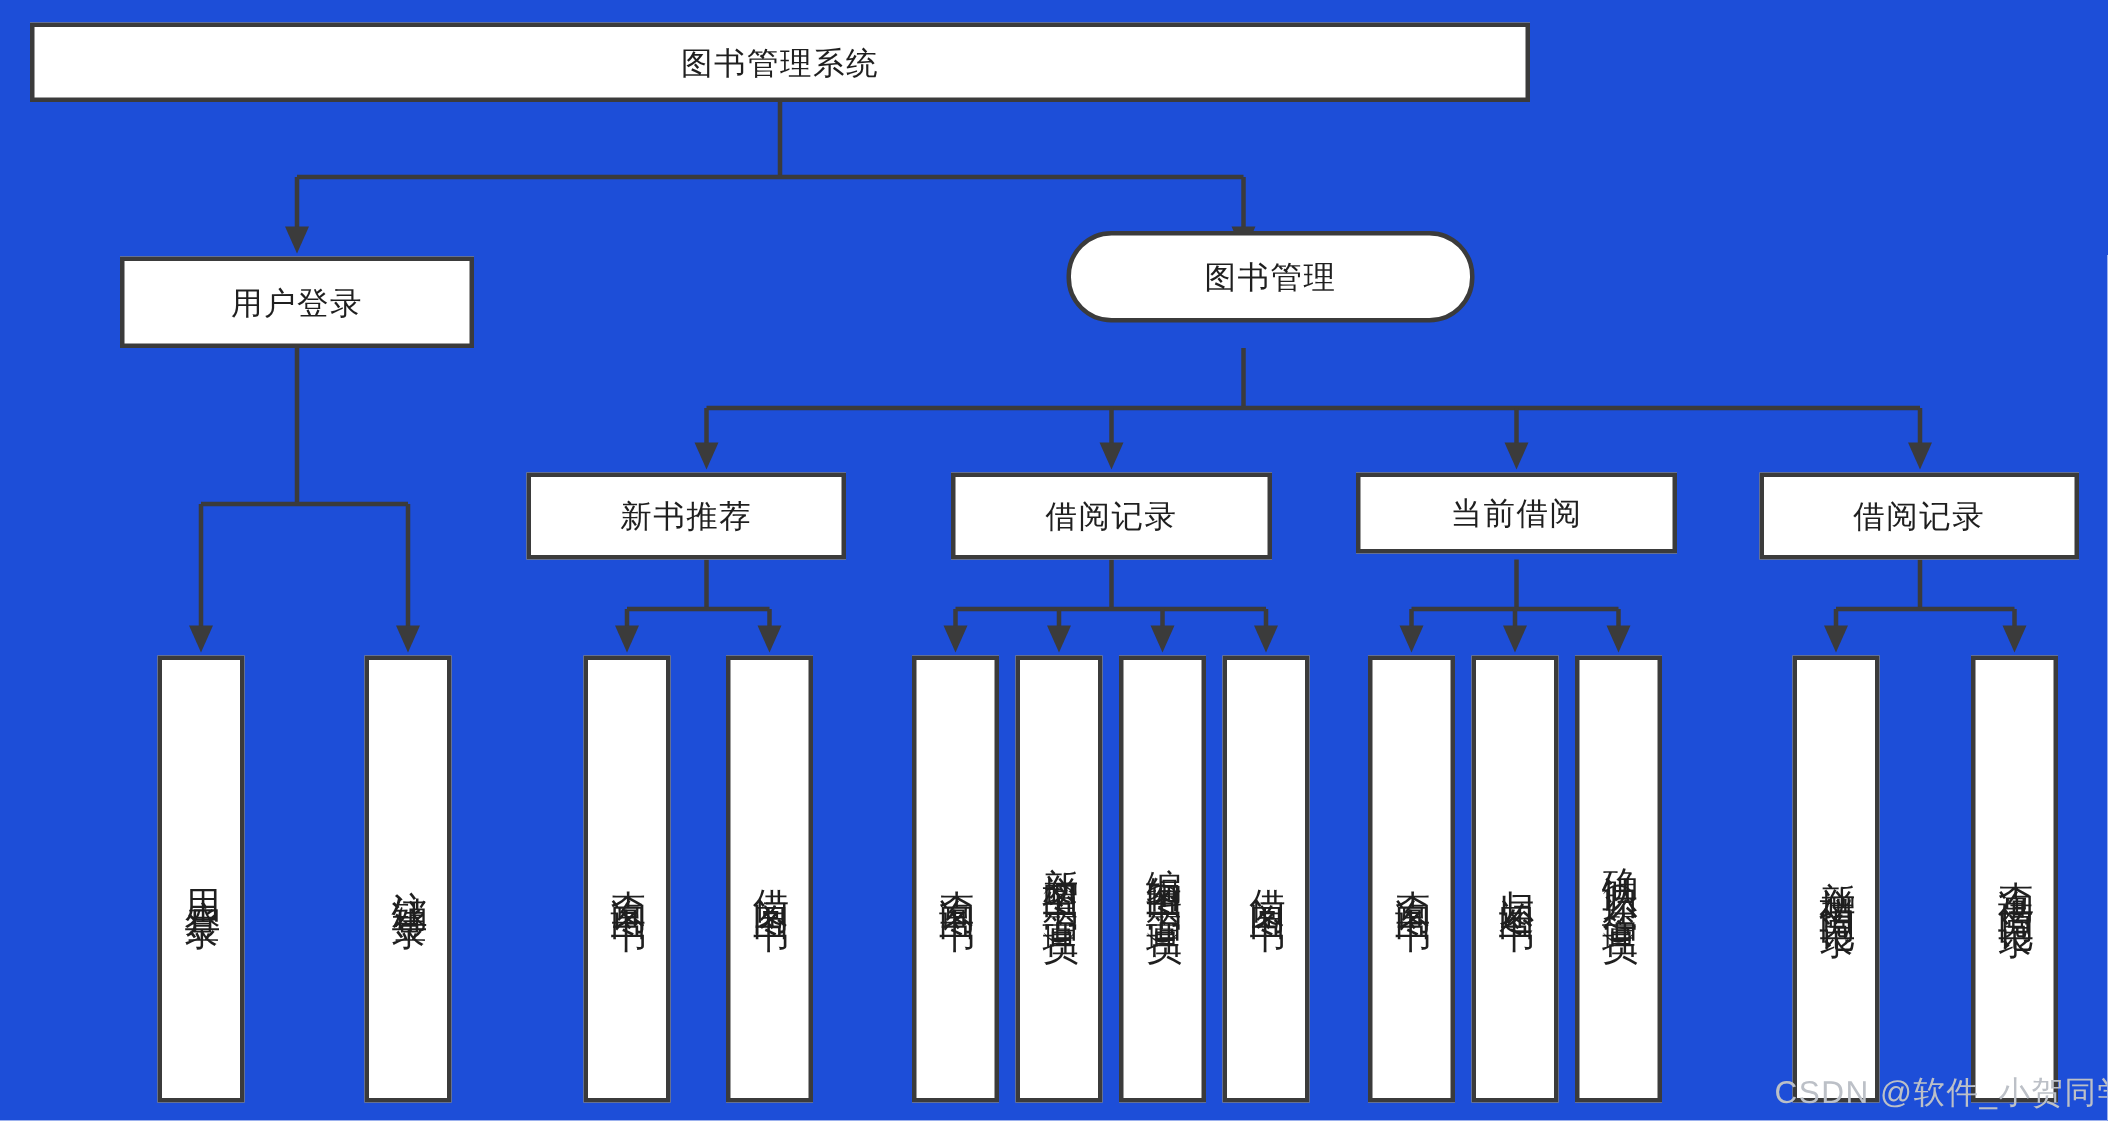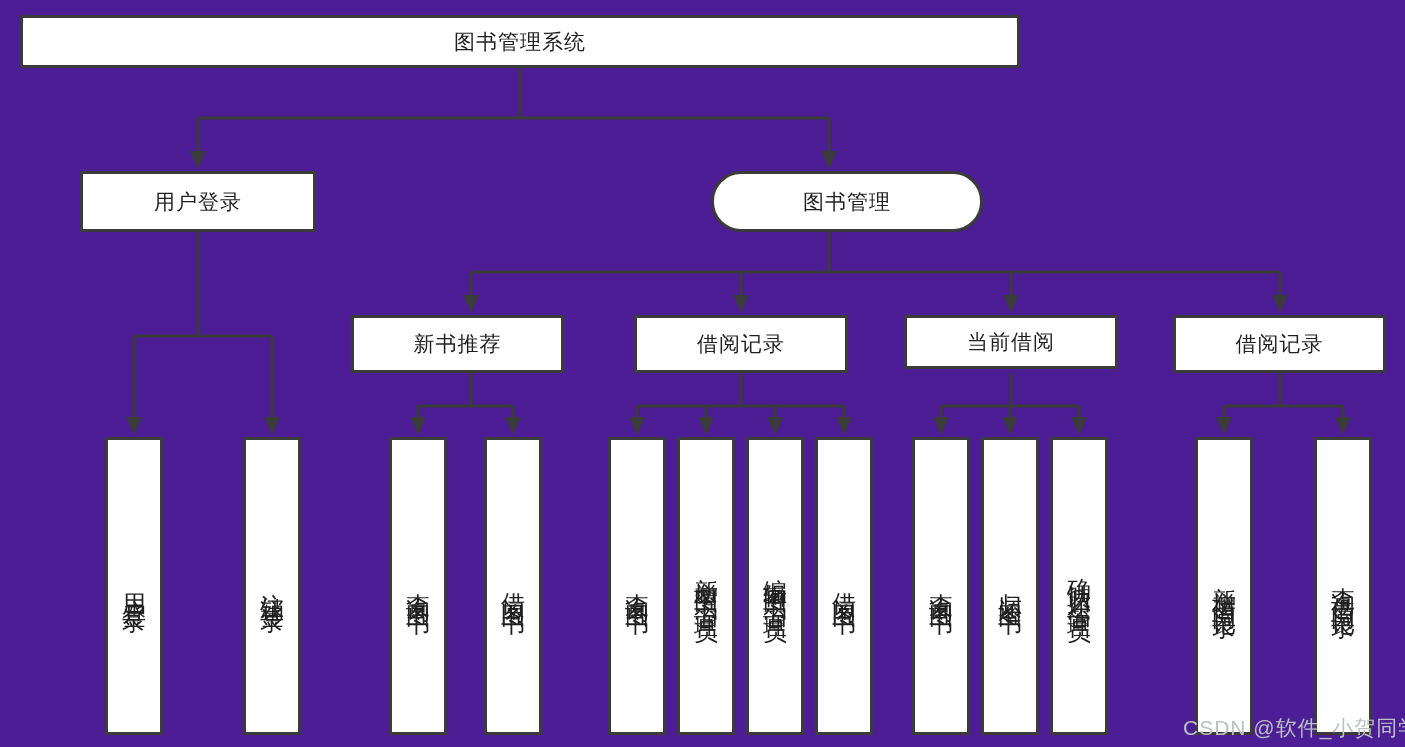--- a/index.html
+++ b/index.html
@@ -3,21 +3,21 @@
 <meta charset="utf-8">
 <style>
   html, body {
     margin: 0; padding: 0;
     background: #ffffff;
     font-family: "Liberation Sans", "DejaVu Sans", sans-serif;
   }
   #canvas {
     position: relative;
     width: 1405px; height: 747px;
-    background: #4c1d95;
+    background: #1d4ed8;
     overflow: hidden;
     text-decoration: underline;
   }
   #connectors {
     position: absolute; left: 0; top: 0;
     width: 1405px; height: 747px;
   }
   .node {
     position: absolute;
     box-sizing: border-box;
@@ -34,21 +34,21 @@
     text-orientation: mixed;
     line-height: 1;
     font-size: 24px;
     letter-spacing: 6px;
     white-space: nowrap;
   }
   
   .n-root            { left: 20px;   top: 15px;  width: 1000px; height: 53px; }
   
   .n-user-login      { left: 80px;   top: 171px; width: 236px;  height: 61px; }
-  .n-book-mgmt       { left: 711px;  top: 171px; width: 272px;  height: 61px; border-radius: 30px; }
+  .n-book-mgmt       { left: 711px;  top: 154px; width: 272px;  height: 61px; border-radius: 30px; }
   
   .n-new-book-rec    { left: 351px;  top: 315px; width: 213px;  height: 58px; }
   .n-book-borrow     { left: 634px;  top: 315px; width: 214px;  height: 58px; }
   .n-current-borrow  { left: 904px;  top: 315px; width: 214px;  height: 54px; }
   .n-borrow-records  { left: 1173px; top: 315px; width: 213px;  height: 58px; }
   
   .leaf { top: 437px; width: 58px; height: 298px; }
   .n-leaf-user-login { left: 105px; }
   .n-leaf-logout     { left: 243px; }
   .n-rec-query       { left: 389px; }

